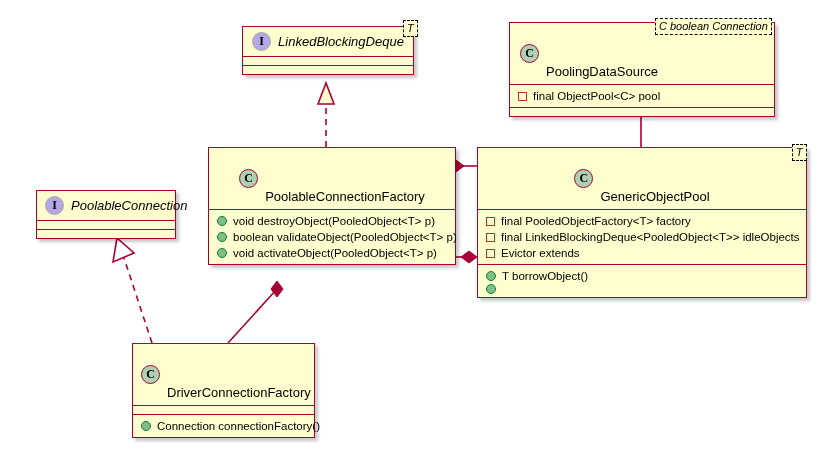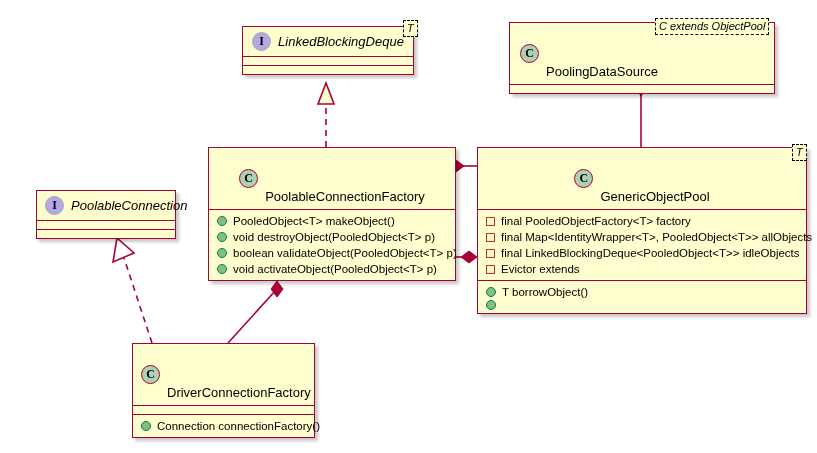--- a/index.html
+++ b/index.html
@@ -173,45 +173,47 @@
     <div class="uml-section empty"></div>
     <div class="uml-section empty"></div>
   </div>
   <div class="typeparam" style="left:403px; top:20px;">T</div>
 
   <div class="uml-box" style="left:509px; top:22px; width:266px;">
     <div class="uml-header" style="justify-content:flex-start; padding-left:10px;">
       <span class="stereo stereo-c">C</span>
       <span class="cls-name">PoolingDataSource</span>
     </div>
-    <div class="uml-section empty"></div>
-  </div>
-  <div class="typeparam" style="left:655px; top:18px;">C extends ObjectPool</div>
+    <div class="uml-section">
+      <div class="uml-row">
+        <span class="vis vis-private"></span>
+        <span>final ObjectPool&lt;C&gt; pool</span>
+      </div>
+    </div>
+    <div class="uml-section empty"></div>
+  </div>
+  <div class="typeparam" style="left:655px; top:18px;">C boolean Connection</div>
 
   <div class="uml-box" style="left:36px; top:190px; width:140px;">
     <div class="uml-header" style="justify-content:flex-start; padding-left:8px;">
       <span class="stereo stereo-i">I</span>
       <span class="iface-name">PoolableConnection</span>
     </div>
     <div class="uml-section empty"></div>
     <div class="uml-section empty"></div>
   </div>
 
   <div class="uml-box" style="left:208px; top:147px; width:248px;">
     <div class="uml-header">
       <span class="stereo stereo-c">C</span>
       <span class="cls-name">PoolableConnectionFactory</span>
     </div>
     <div class="uml-section">
       <div class="uml-row">
         <span class="vis vis-public"></span>
-        <span>PooledObject&lt;T&gt; makeObject()</span>
-      </div>
-      <div class="uml-row">
-        <span class="vis vis-public"></span>
         <span>void destroyObject(PooledObject&lt;T&gt; p)</span>
       </div>
       <div class="uml-row">
         <span class="vis vis-public"></span>
         <span>boolean validateObject(PooledObject&lt;T&gt; p)</span>
       </div>
       <div class="uml-row">
         <span class="vis vis-public"></span>
         <span>void activateObject(PooledObject&lt;T&gt; p)</span>
       </div>
@@ -223,24 +225,20 @@
       <span class="stereo stereo-c">C</span>
       <span class="cls-name">GenericObjectPool</span>
     </div>
     <div class="uml-section">
       <div class="uml-row">
         <span class="vis vis-private"></span>
         <span>final PooledObjectFactory&lt;T&gt; factory</span>
       </div>
       <div class="uml-row">
         <span class="vis vis-private"></span>
-        <span>final Map&lt;IdentityWrapper&lt;T&gt;, PooledObject&lt;T&gt;&gt; allObjects</span>
-      </div>
-      <div class="uml-row">
-        <span class="vis vis-private"></span>
         <span>final LinkedBlockingDeque&lt;PooledObject&lt;T&gt;&gt; idleObjects</span>
       </div>
       <div class="uml-row">
         <span class="vis vis-private"></span>
         <span>Evictor extends</span>
       </div>
     </div>
     <div class="uml-section">
       <div class="uml-row">
         <span class="vis vis-public"></span>

